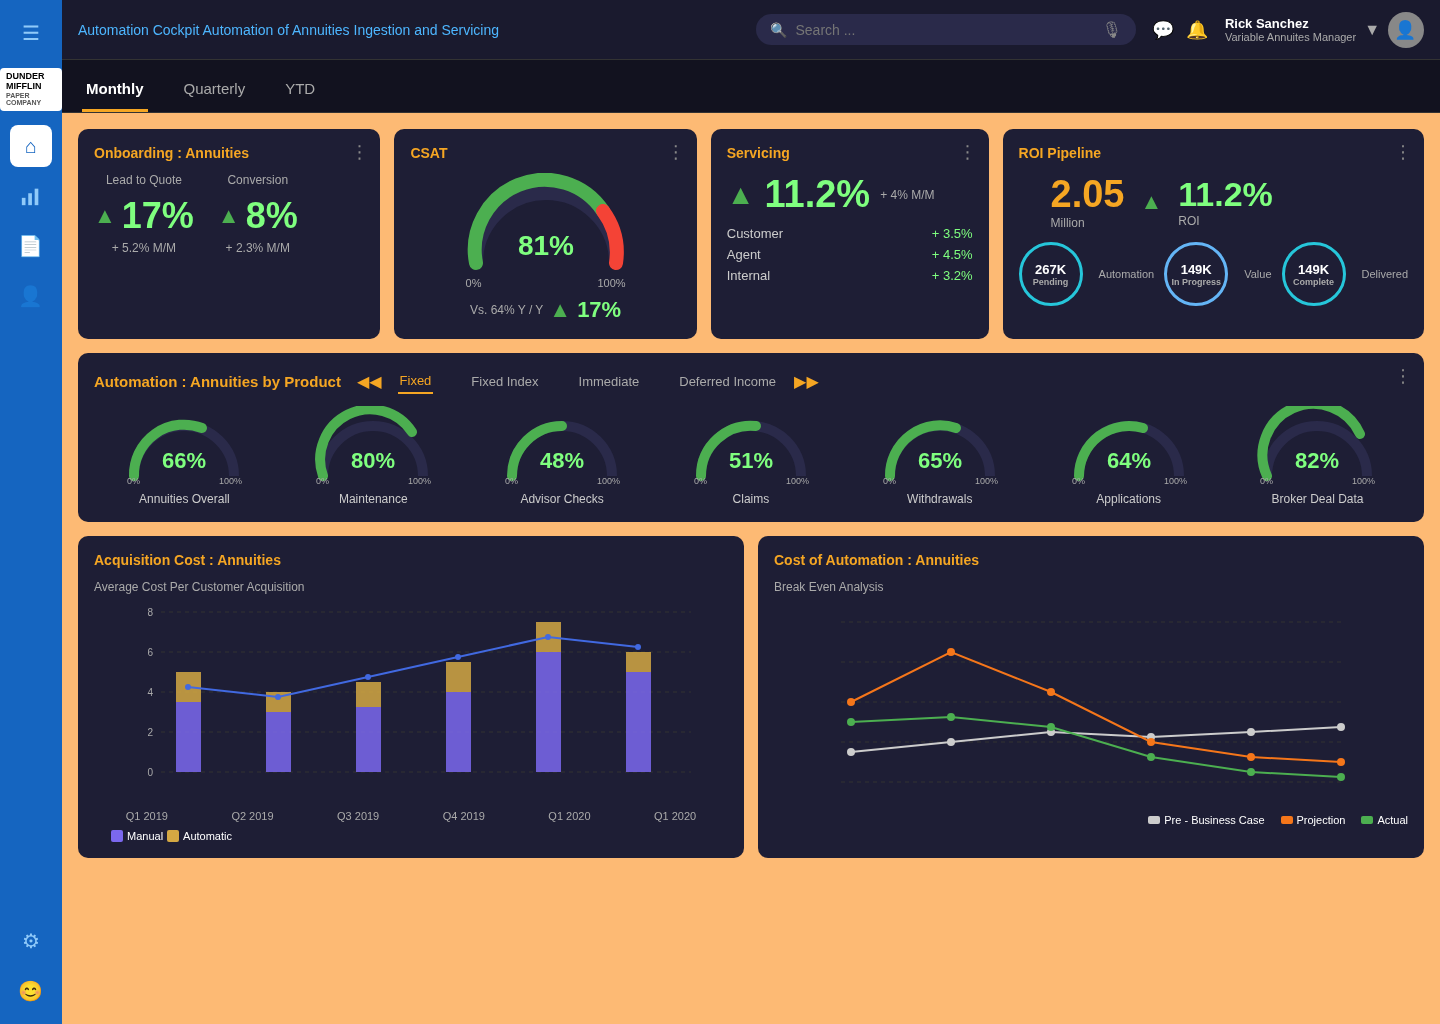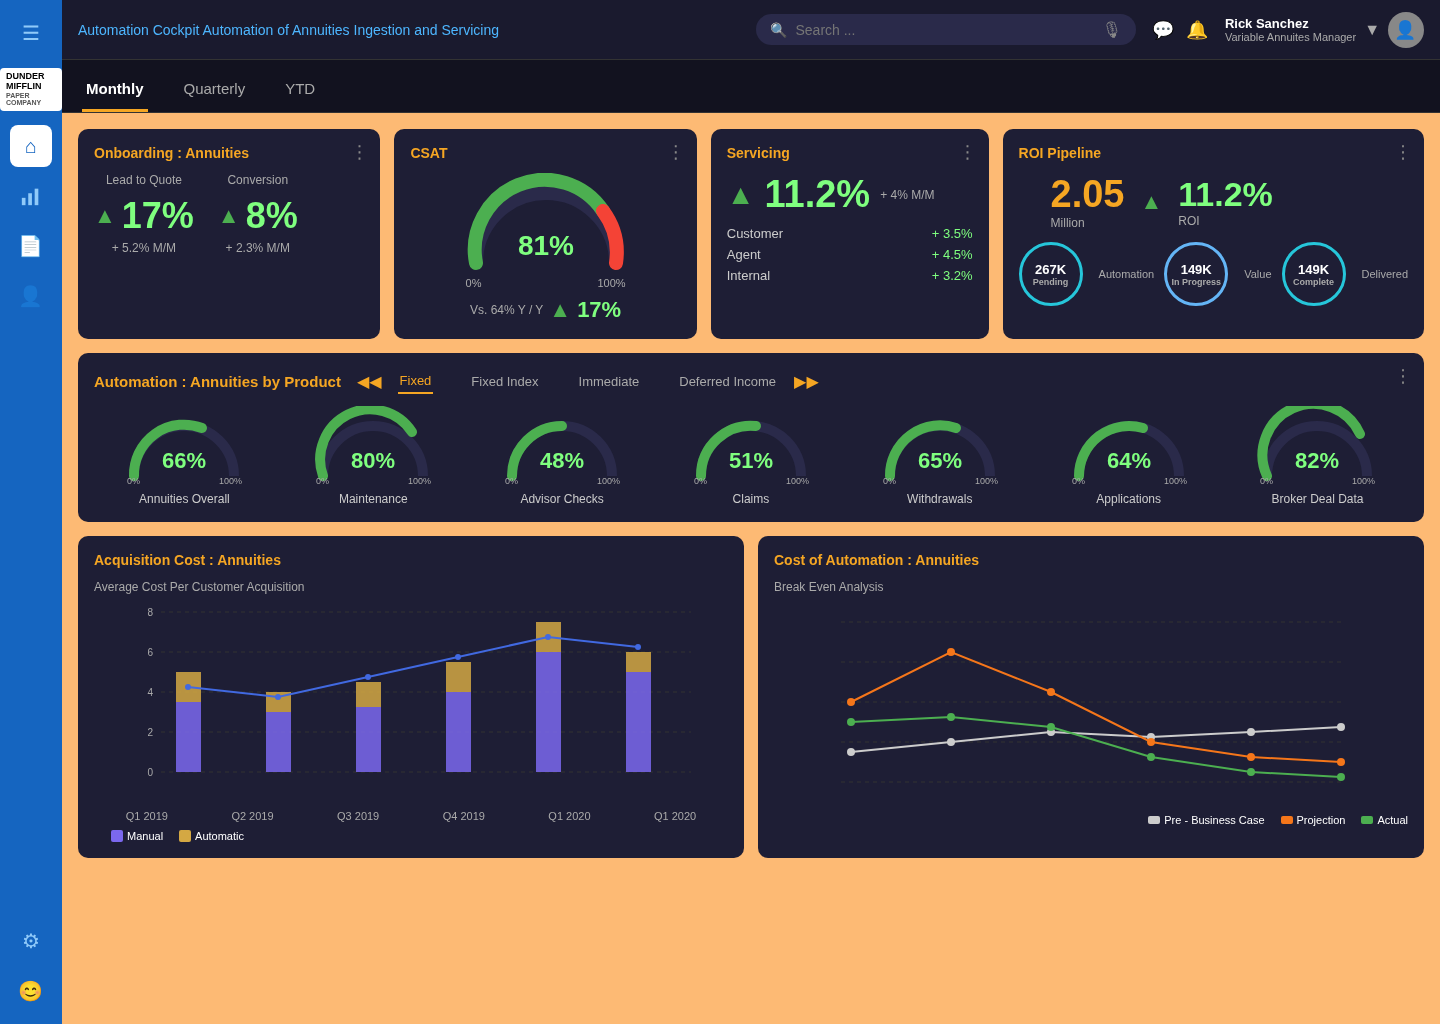--- a/index.html
+++ b/index.html
@@ -102,21 +102,21 @@
     .gauge-item { display: flex; flex-direction: column; align-items: center; gap: 6px; }
     .gauge-label { font-size: 12px; color: #ccc; text-align: center; }
 
     
     .bottom-row { display: flex; gap: 14px; }
     .acq-card { flex: 1; background: #1e1e35; border-radius: 10px; padding: 16px; }
     .cost-card { flex: 1; background: #1e1e35; border-radius: 10px; padding: 16px; }
     .chart-subtitle { font-size: 12px; color: #aaa; margin-bottom: 8px; }
 
     
-    .legend { display: flex; gap: 16px; margin-top: 8px; font-size: 11px; padding-left: 17px; }
+    .legend { display: flex; gap: 4px; margin-top: 8px; font-size: 11px; padding-left: 17px; }
     .legend-item { display: flex; align-items: center; gap: 4px; }
     .legend-dot { width: 12px; height: 12px; border-radius: 2px; }
 
     .chart-x-labels { display: flex; justify-content: space-around; font-size: 11px; color: #aaa; margin-top: 4px; }
 
     
     .line-legend { display: flex; gap: 16px; margin-top: 8px; font-size: 11px; justify-content: flex-end; }
     .line-legend-item { display: flex; align-items: center; gap: 4px; }
     .line-dot { width: 12px; height: 8px; border-radius: 2px; }
   </style>

